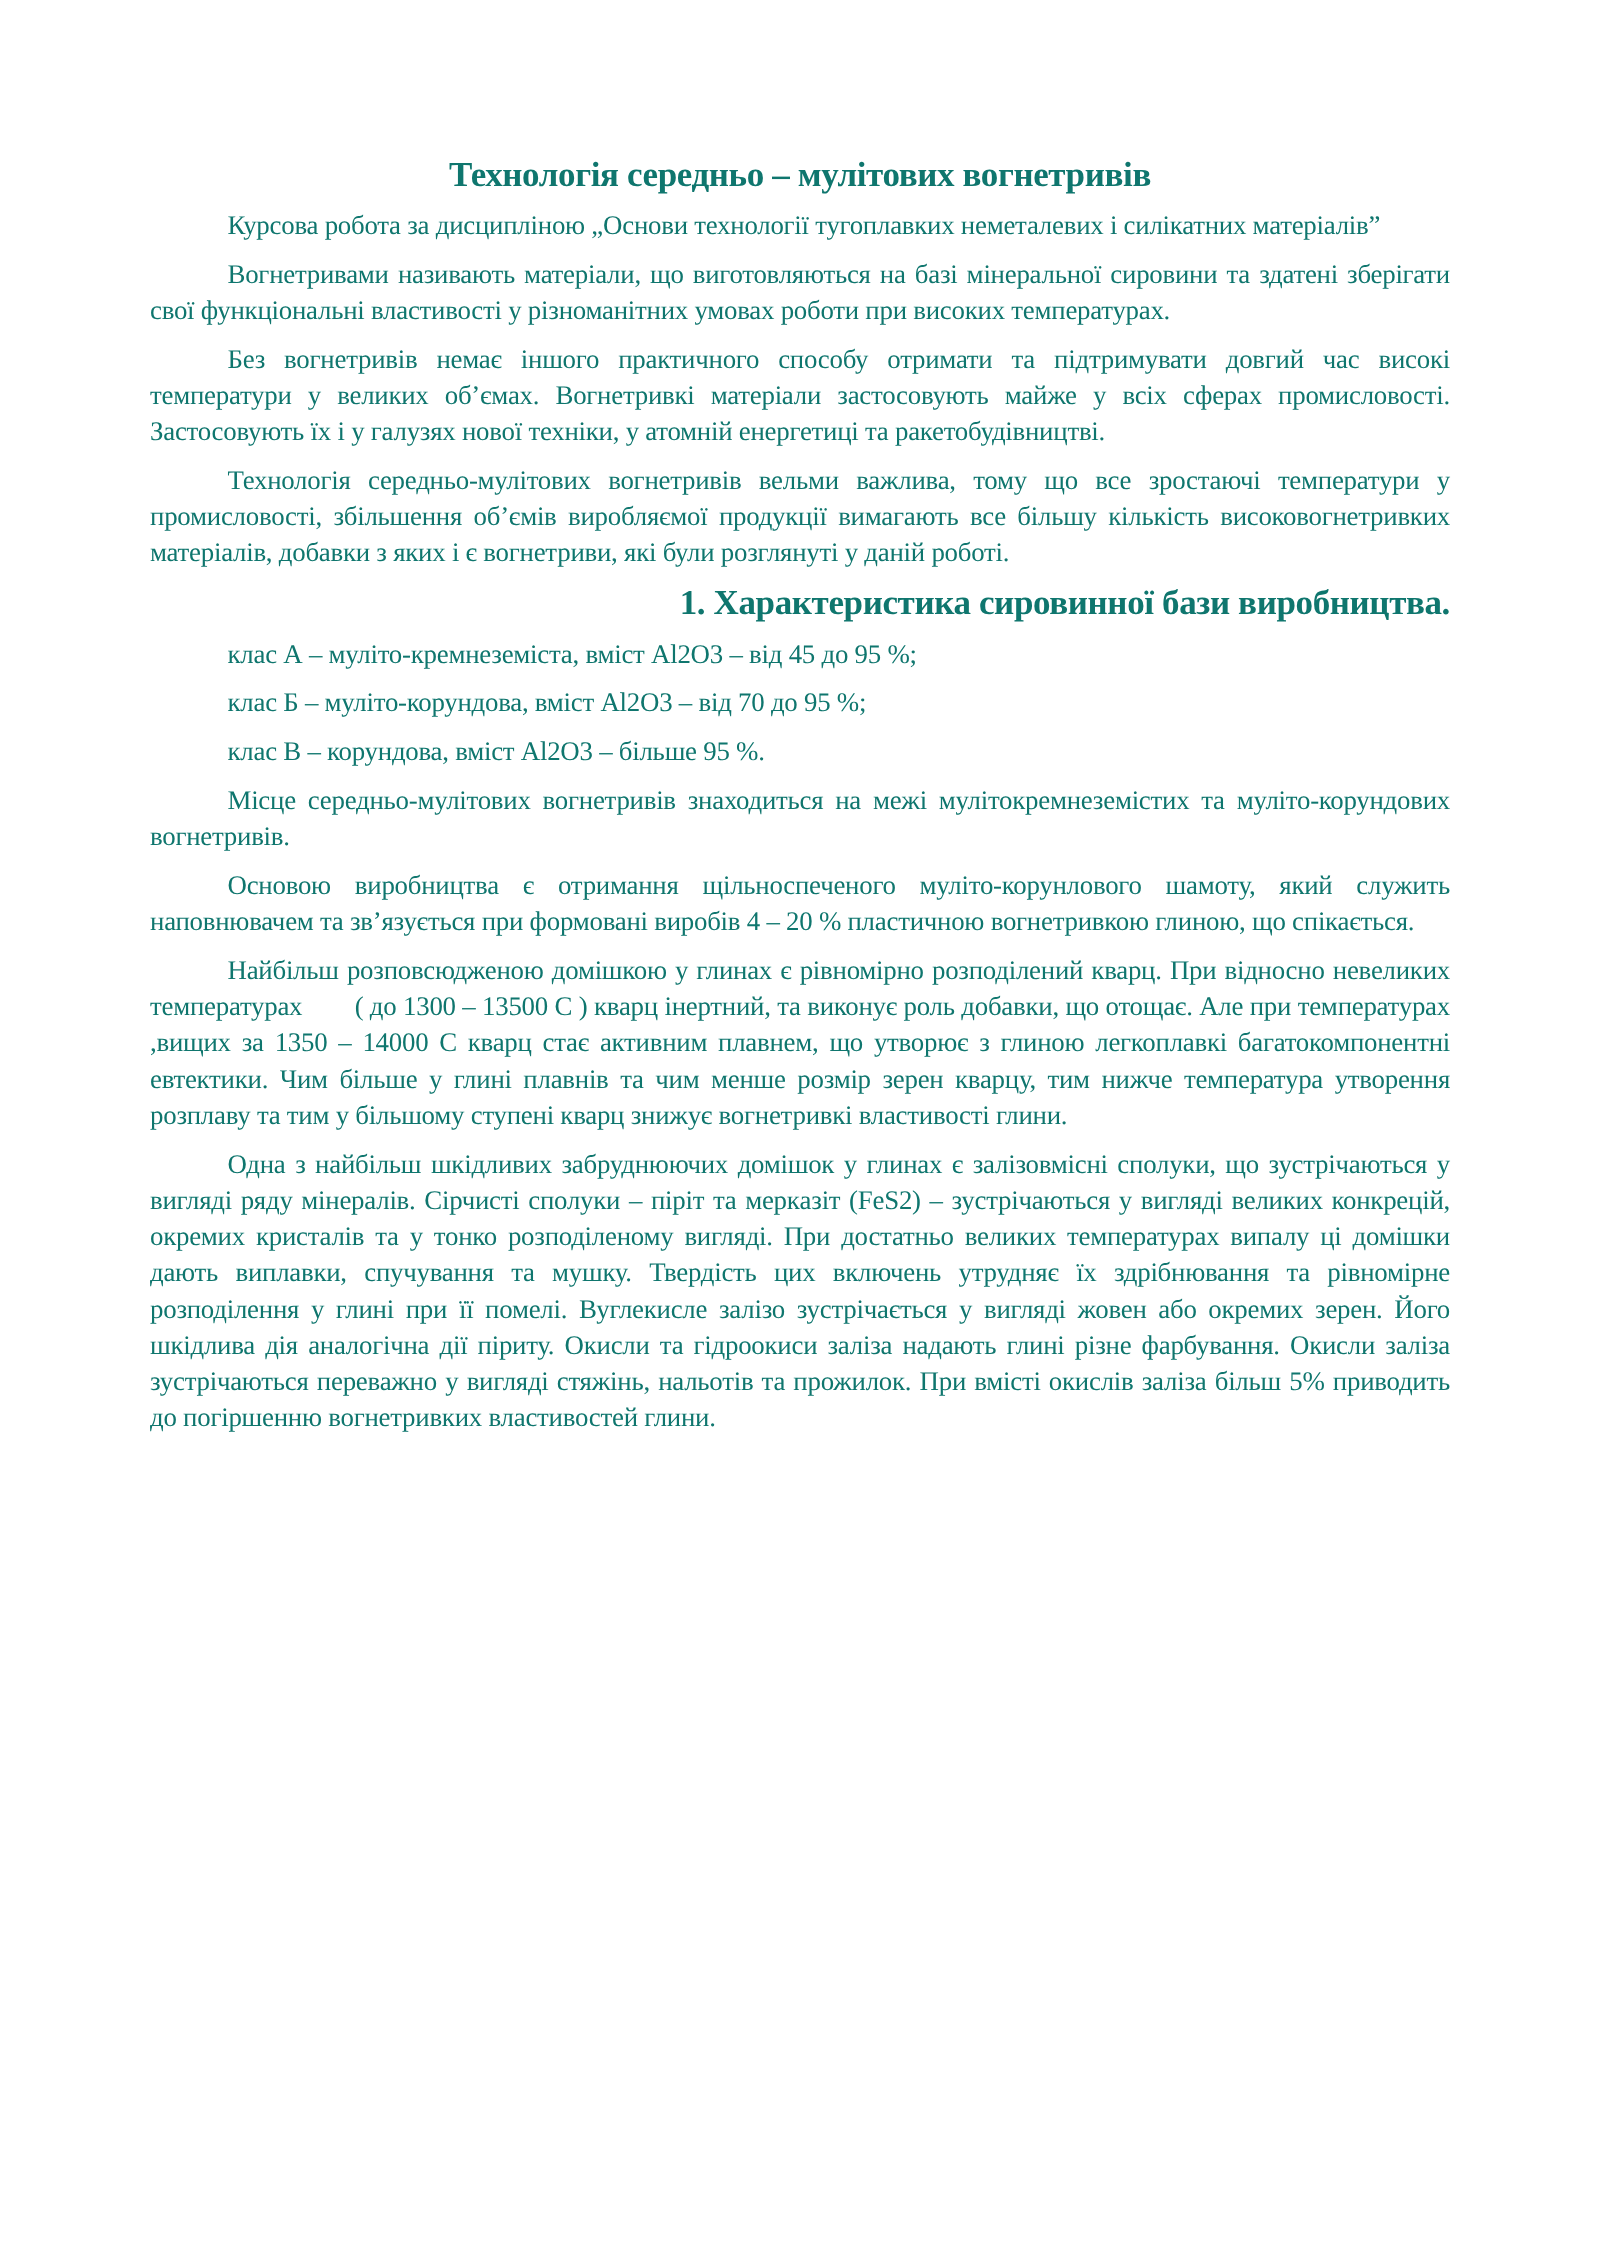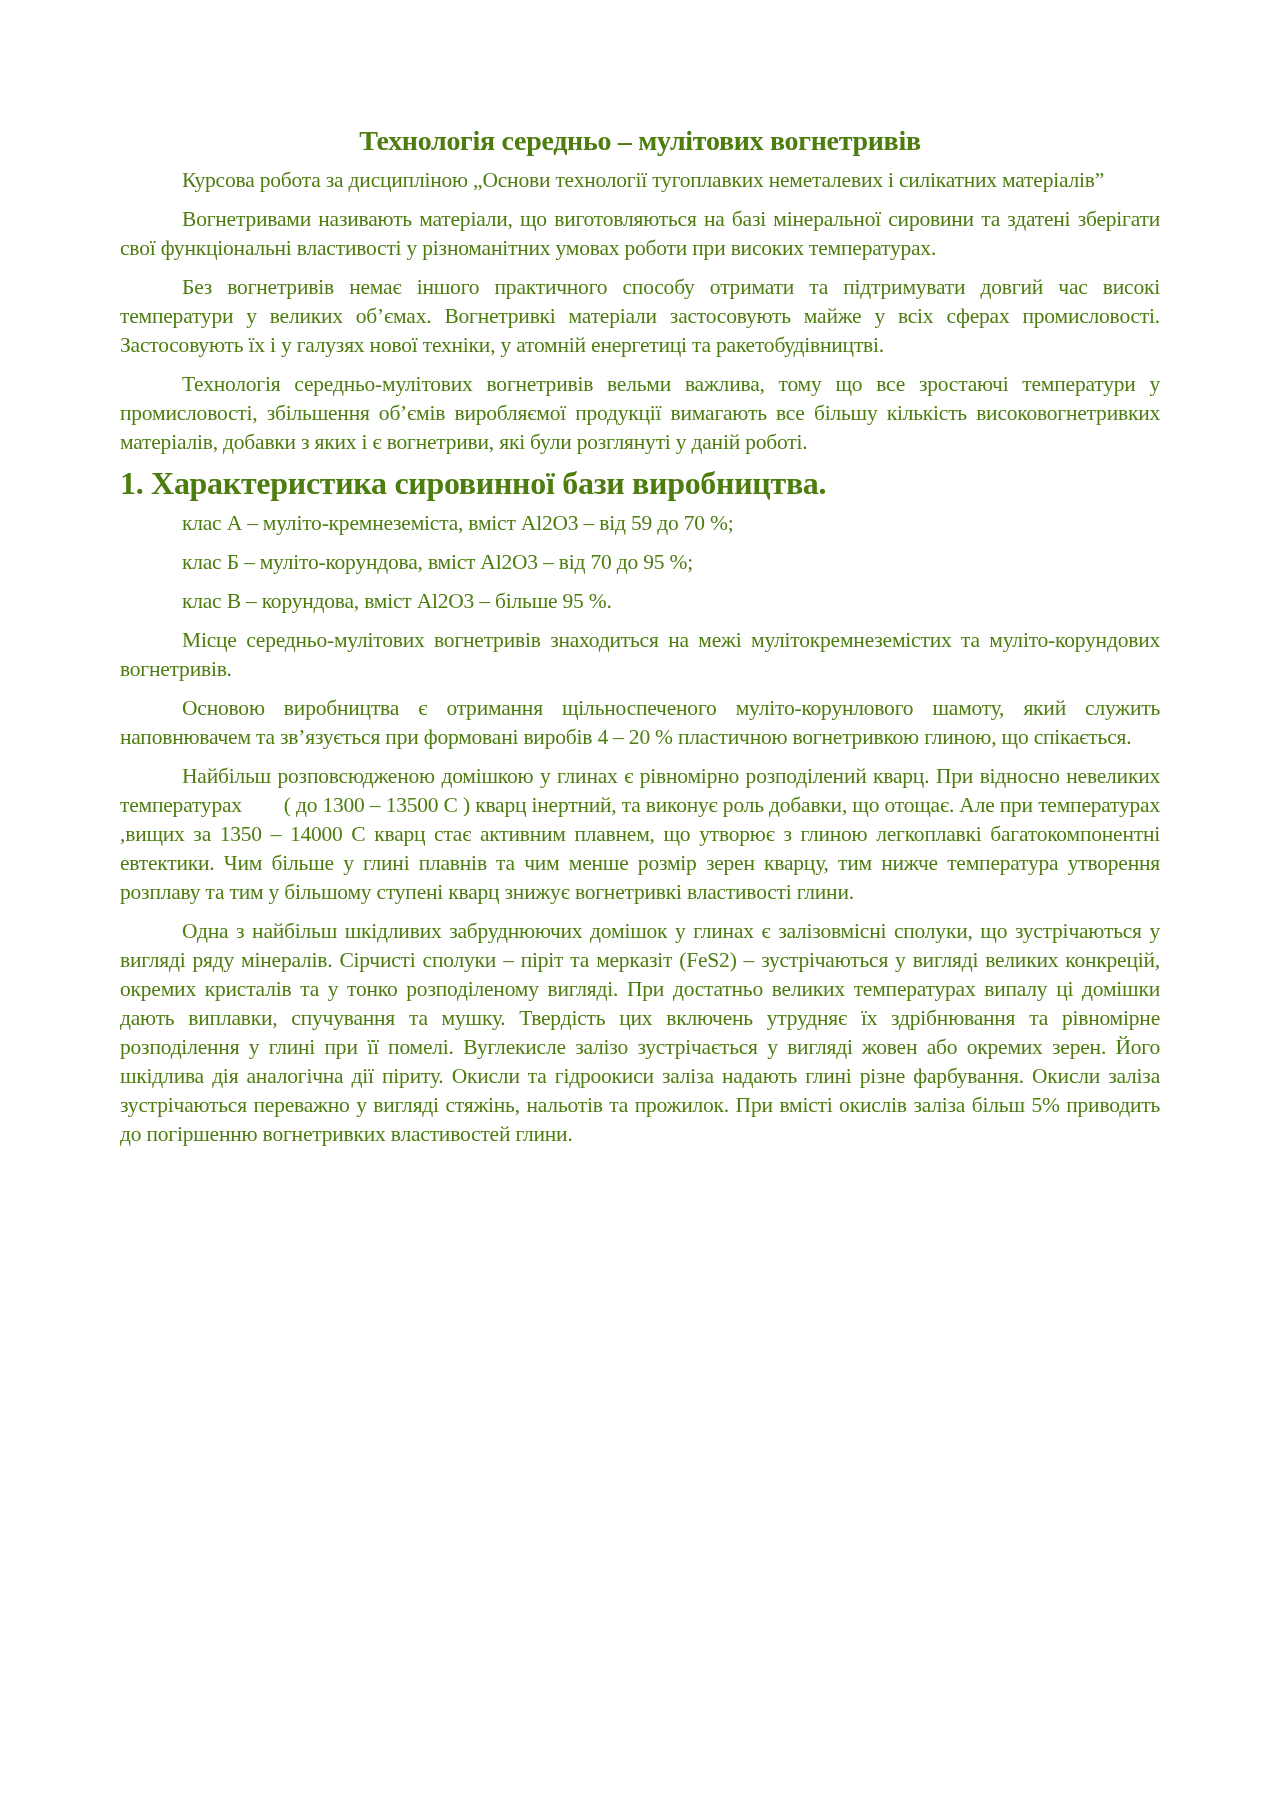--- a/index.html
+++ b/index.html
@@ -1,44 +1,44 @@
 <!DOCTYPE html>
 <html><head>
 <meta charset="utf-8">
 <style>
   html, body { margin: 0; padding: 0; background: #ffffff; }
   body { width: 1280px; height: 1811px; position: relative; overflow: hidden; }
   .page {
     position: absolute; left: 120px; top: 124px; width: 1040px;
     font-family: "Liberation Serif", serif; font-size: 21.5px; line-height: 29px;
-    color: #4d7c0f; letter-spacing: -0.2px;
+    color: #0f766e; letter-spacing: -0.2px;
   }
   h1 {
     font-size: 28px; font-weight: bold; text-align: center; margin: 0 0 8px 0; line-height: 34px;
     letter-spacing: -0.3px;
   }
   h2 {
-    font-size: 32px; font-weight: bold; text-align: left; margin: 9px 0 10px 0; line-height: 32px;
+    font-size: 28px; font-weight: bold; text-align: right; margin: 9px 0 10px 0; line-height: 32px;
     letter-spacing: -0.3px;
   }
   p { margin: 0 0 10px 0; text-indent: 62px; text-align: justify; }
   p.list-item { text-align: left; margin-bottom: 10px; }
   p.short { text-align: left; }
 </style>
 </head>
 <body>
 
 <div class="page">
   <h1>Технологія середньо – мулітових вогнетривів</h1>
   <p>Курсова робота за дисципліною „Основи технології тугоплавких неметалевих і силікатних матеріалів”</p>
   <p>Вогнетривами називають матеріали, що виготовляються на базі мінеральної сировини та здатені зберігати свої функціональні властивості у різноманітних умовах роботи при високих температурах.</p>
   <p>Без вогнетривів немає іншого практичного способу отримати та підтримувати довгий час високі температури у великих об’ємах. Вогнетривкі матеріали застосовують майже у всіх сферах промисловості. Застосовують їх і у галузях нової техніки, у атомній енергетиці та ракетобудівництві.</p>
   <p>Технологія середньо-мулітових вогнетривів вельми важлива, тому що все зростаючі температури у промисловості, збільшення об’ємів виробляємої продукції вимагають все більшу кількість високовогнетривких матеріалів, добавки з яких і є вогнетриви, які були розглянуті у даній роботі.</p>
 
   <h2>1. Характеристика сировинної бази виробництва.</h2>
-  <p class="list-item">клас А – муліто-кремнеземіста, вміст Al2O3 – від 59 до 70 %;</p>
+  <p class="list-item">клас А – муліто-кремнеземіста, вміст Al2O3 – від 45 до 95 %;</p>
   <p class="list-item">клас Б – муліто-корундова, вміст Al2O3 – від 70 до 95 %;</p>
   <p class="list-item">клас В – корундова, вміст Al2O3 – більше 95 %.</p>
   <p>Місце середньо-мулітових вогнетривів знаходиться на межі мулітокремнеземістих та муліто-корундових вогнетривів.</p>
   <p>Основою виробництва є отримання щільноспеченого муліто-корунлового шамоту, який служить наповнювачем та зв’язується при формовані виробів 4 – 20 % пластичною вогнетривкою глиною, що спікається.</p>
   <p style="white-space: pre-wrap;">Найбільш розповсюдженою домішкою у глинах є рівномірно розподілений кварц. При відносно невеликих температурах        ( до 1300 – 13500 С ) кварц інертний, та виконує роль добавки, що отощає. Але при температурах ,вищих за 1350 – 14000 С кварц стає активним плавнем, що утворює з глиною легкоплавкі багатокомпонентні евтектики. Чим більше у глині плавнів та чим менше розмір зерен кварцу, тим нижче температура утворення розплаву та тим у більшому ступені кварц знижує вогнетривкі властивості глини.</p>
   <p>Одна з найбільш шкідливих забруднюючих домішок у глинах є залізовмісні сполуки, що зустрічаються у вигляді ряду мінералів. Сірчисті сполуки – пiрiт та меркaзiт (FeS2) – зустрічаються у вигляді великих конкрецій, окремих кристалів та у тонко розподіленому вигляді. При достатньо великих температурах випалу ці домішки дають виплавки, спучування та мушку. Твердість цих включень утрудняє їх здрібнювання та рівномірне розподілення у глині при її помелі. Вуглекисле залізо зустрічається у вигляді жовен або окремих зерен. Його шкідлива дія аналогічна дії піриту. Окисли та гідроокиси заліза надають глині різне фарбування. Окисли заліза зустрічаються переважно у вигляді стяжінь, нальотів та прожилок. При вмісті окислів заліза більш 5% приводить до погіршенню вогнетривких властивостей глини.</p>
 </div>
 
 </body></html>

